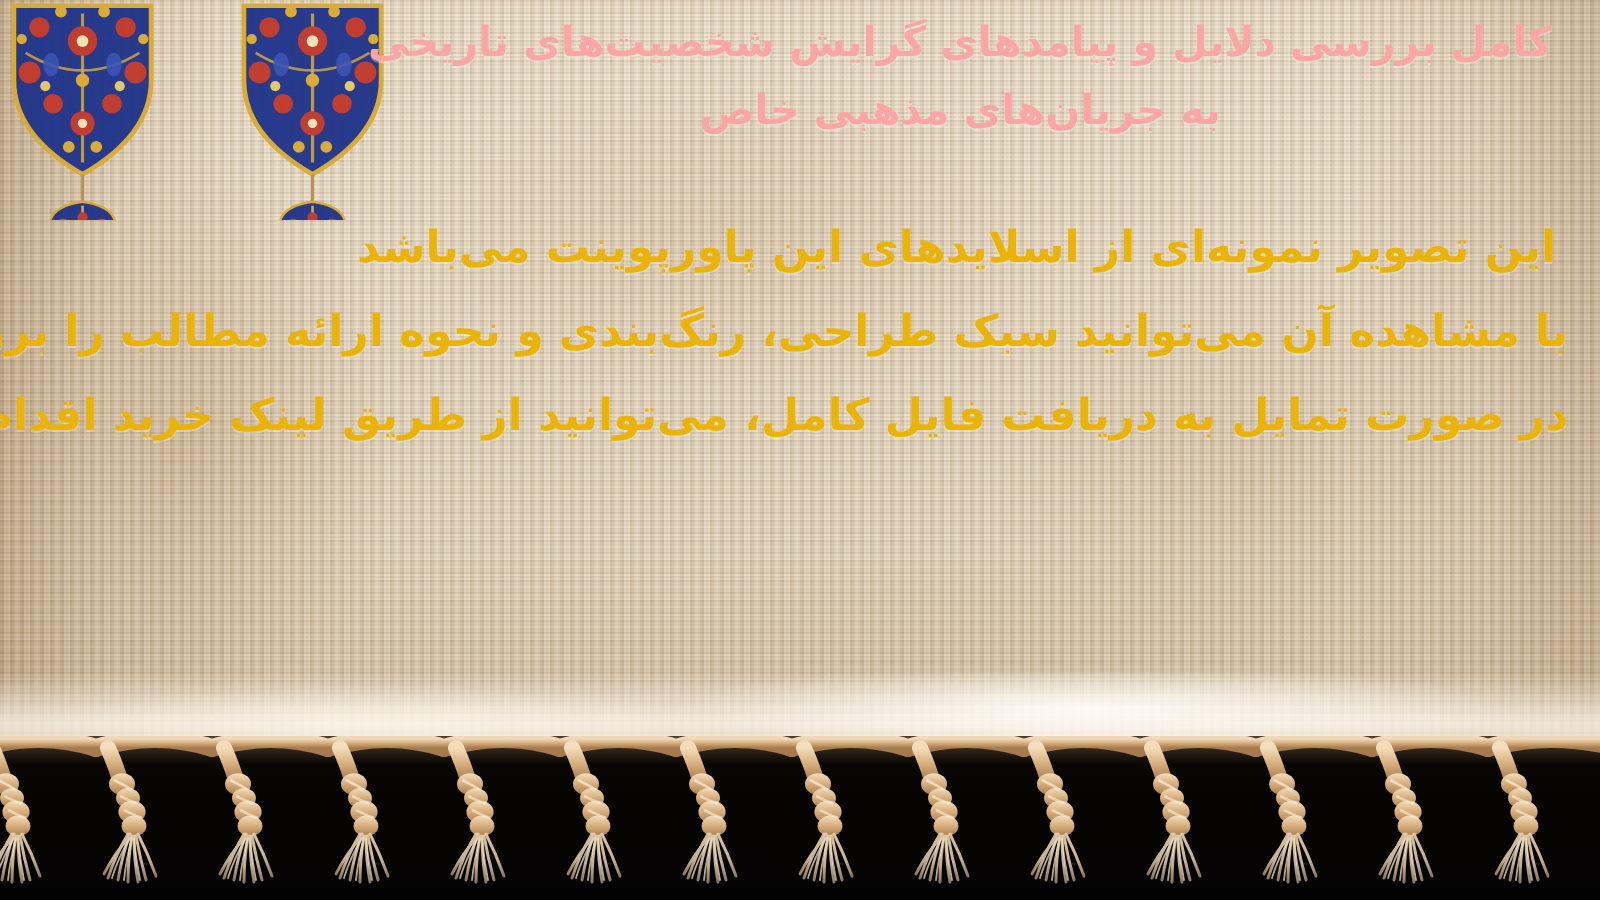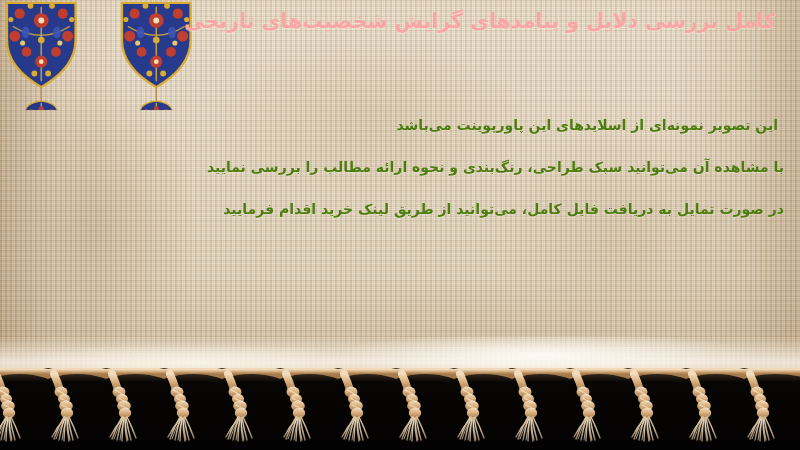--- a/index.html
+++ b/index.html
@@ -151,22 +151,22 @@
   }
 
   .body-block {
     position: absolute;
     right: 8px;
     top: 104px;
     width: 784px;
     direction: rtl;
   }
   .body-line {
-    color: #4d7c0f;
-    font-size: 14px;
+    color: #eab308;
+    font-size: 22px;
     font-weight: 700;
     line-height: 42px;
     text-align: center;
     white-space: nowrap;
     text-shadow: 0 1px 0 rgba(255,250,240,0.30);
   }
   .body-line.l1 { text-align: right; padding-right: 14px; }
   .body-line.l2 { text-align: right; padding-right: 8px; }
   .body-line.l3 { text-align: right; padding-right: 8px; }
 </style>
@@ -236,20 +236,21 @@
       <g opacity="0.96" transform="translate(120,46) scale(0.98)">
         <use href="#orn" xlink:href="#orn"></use>
       </g>
     </svg>
   </div>
 
   <div class="text-layer">
 
     <div class="title-block">
       <div class="title-line">کامل بررسی دلایل و پیامدهای گرایش شخصیت‌های تاریخی</div>
+      <div class="title-line">به جریان‌های مذهبی خاص</div>
     </div>
 
     <div class="body-block">
       <div class="body-line l1">این تصویر نمونه‌ای از اسلایدهای این پاورپوینت می‌باشد</div>
       <div class="body-line l2">با مشاهده آن می‌توانید سبک طراحی، رنگ‌بندی و نحوه ارائه مطالب را بررسی نمایید</div>
       <div class="body-line l3">در صورت تمایل به دریافت فایل کامل، می‌توانید از طریق لینک خرید اقدام فرمایید</div>
     </div>
 
   </div>
 

